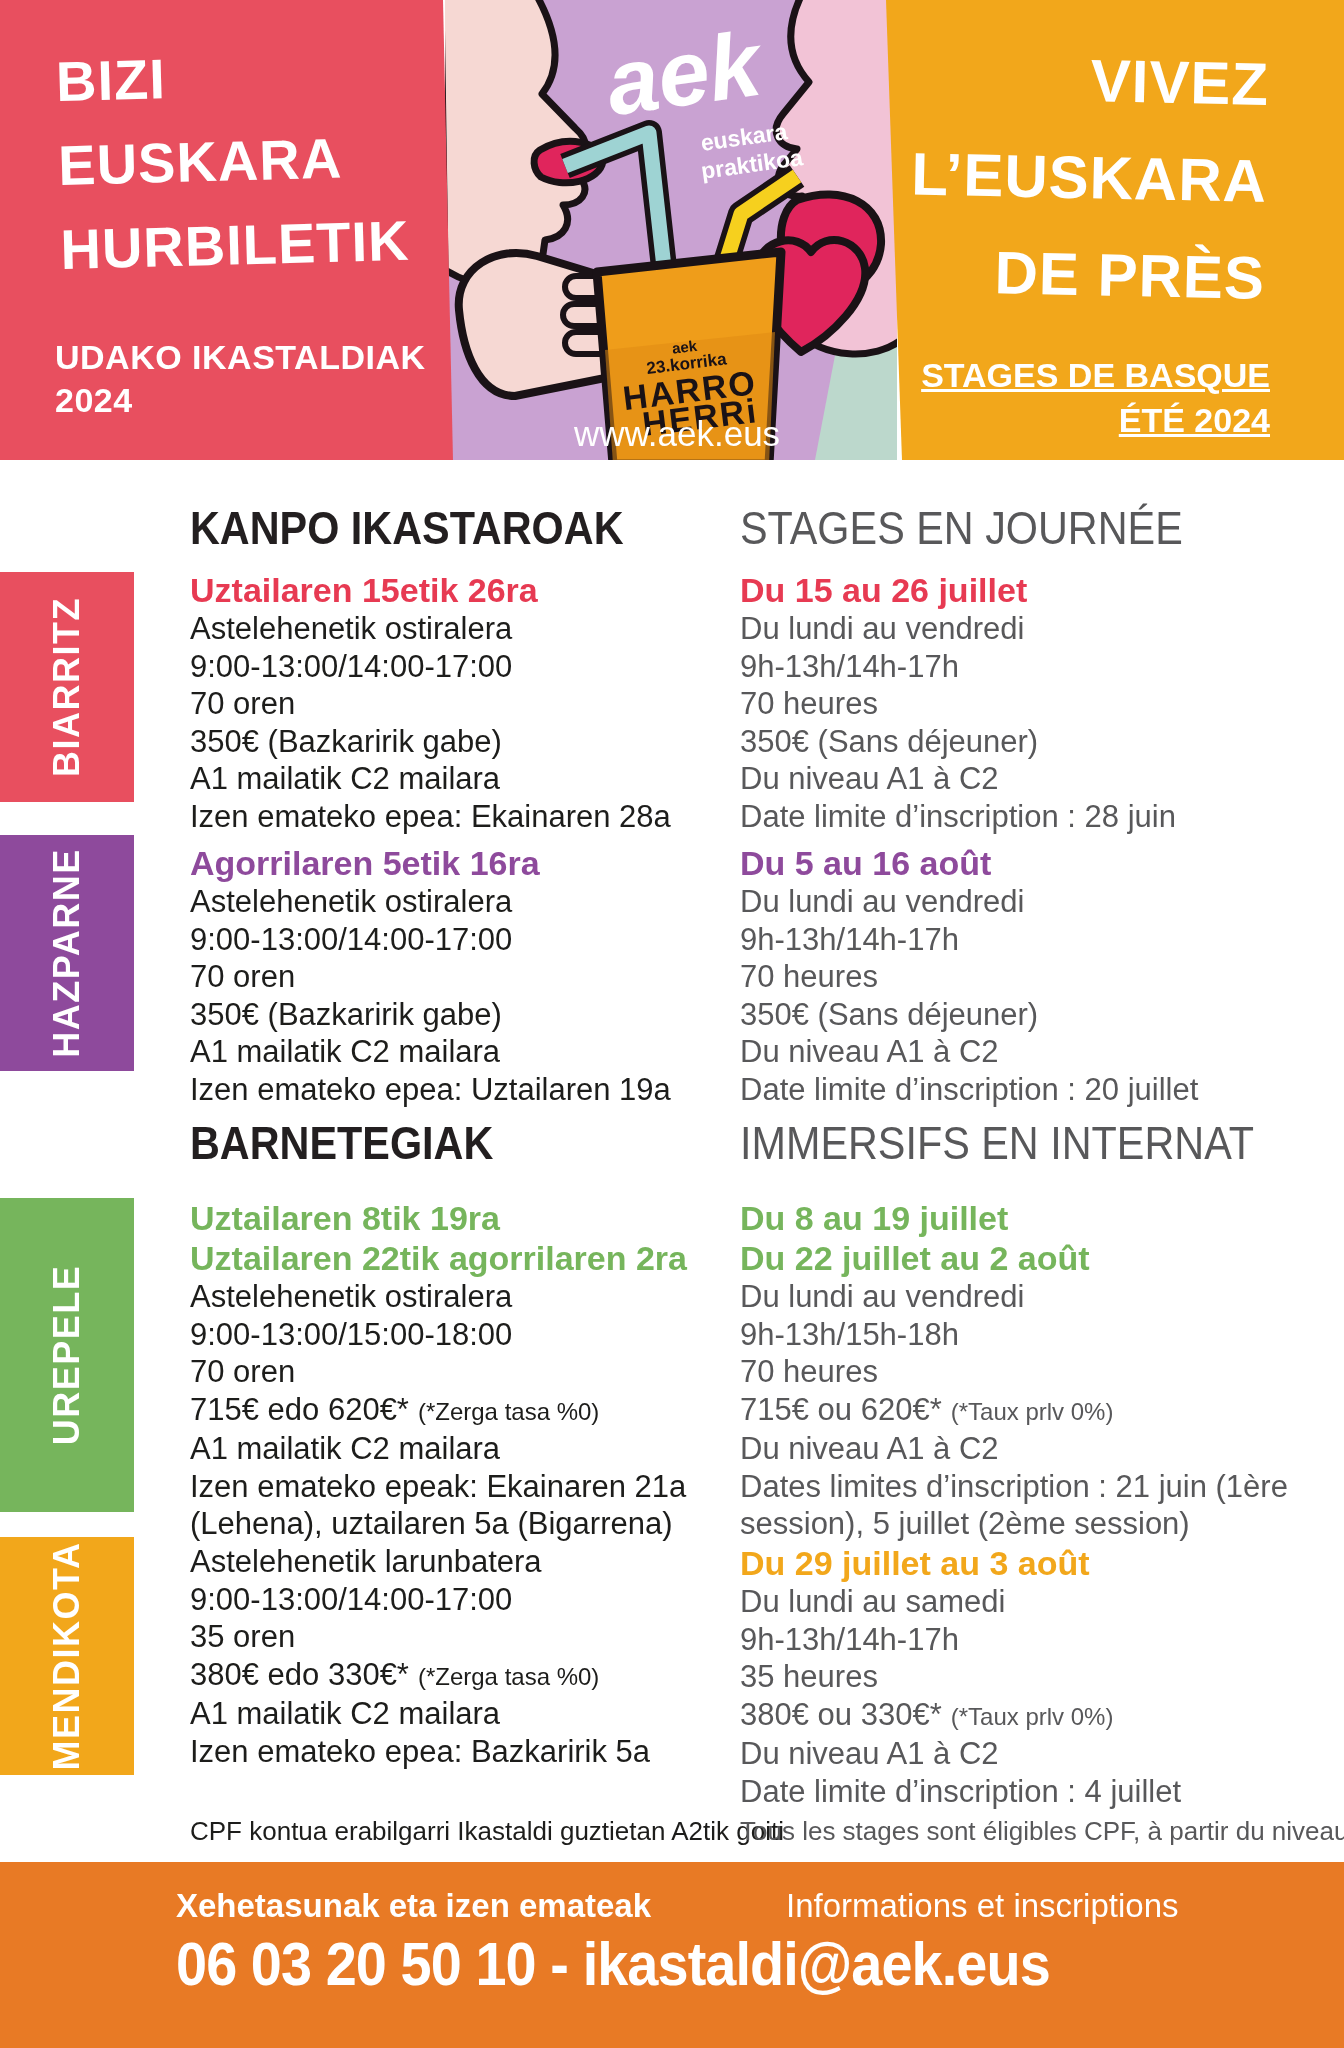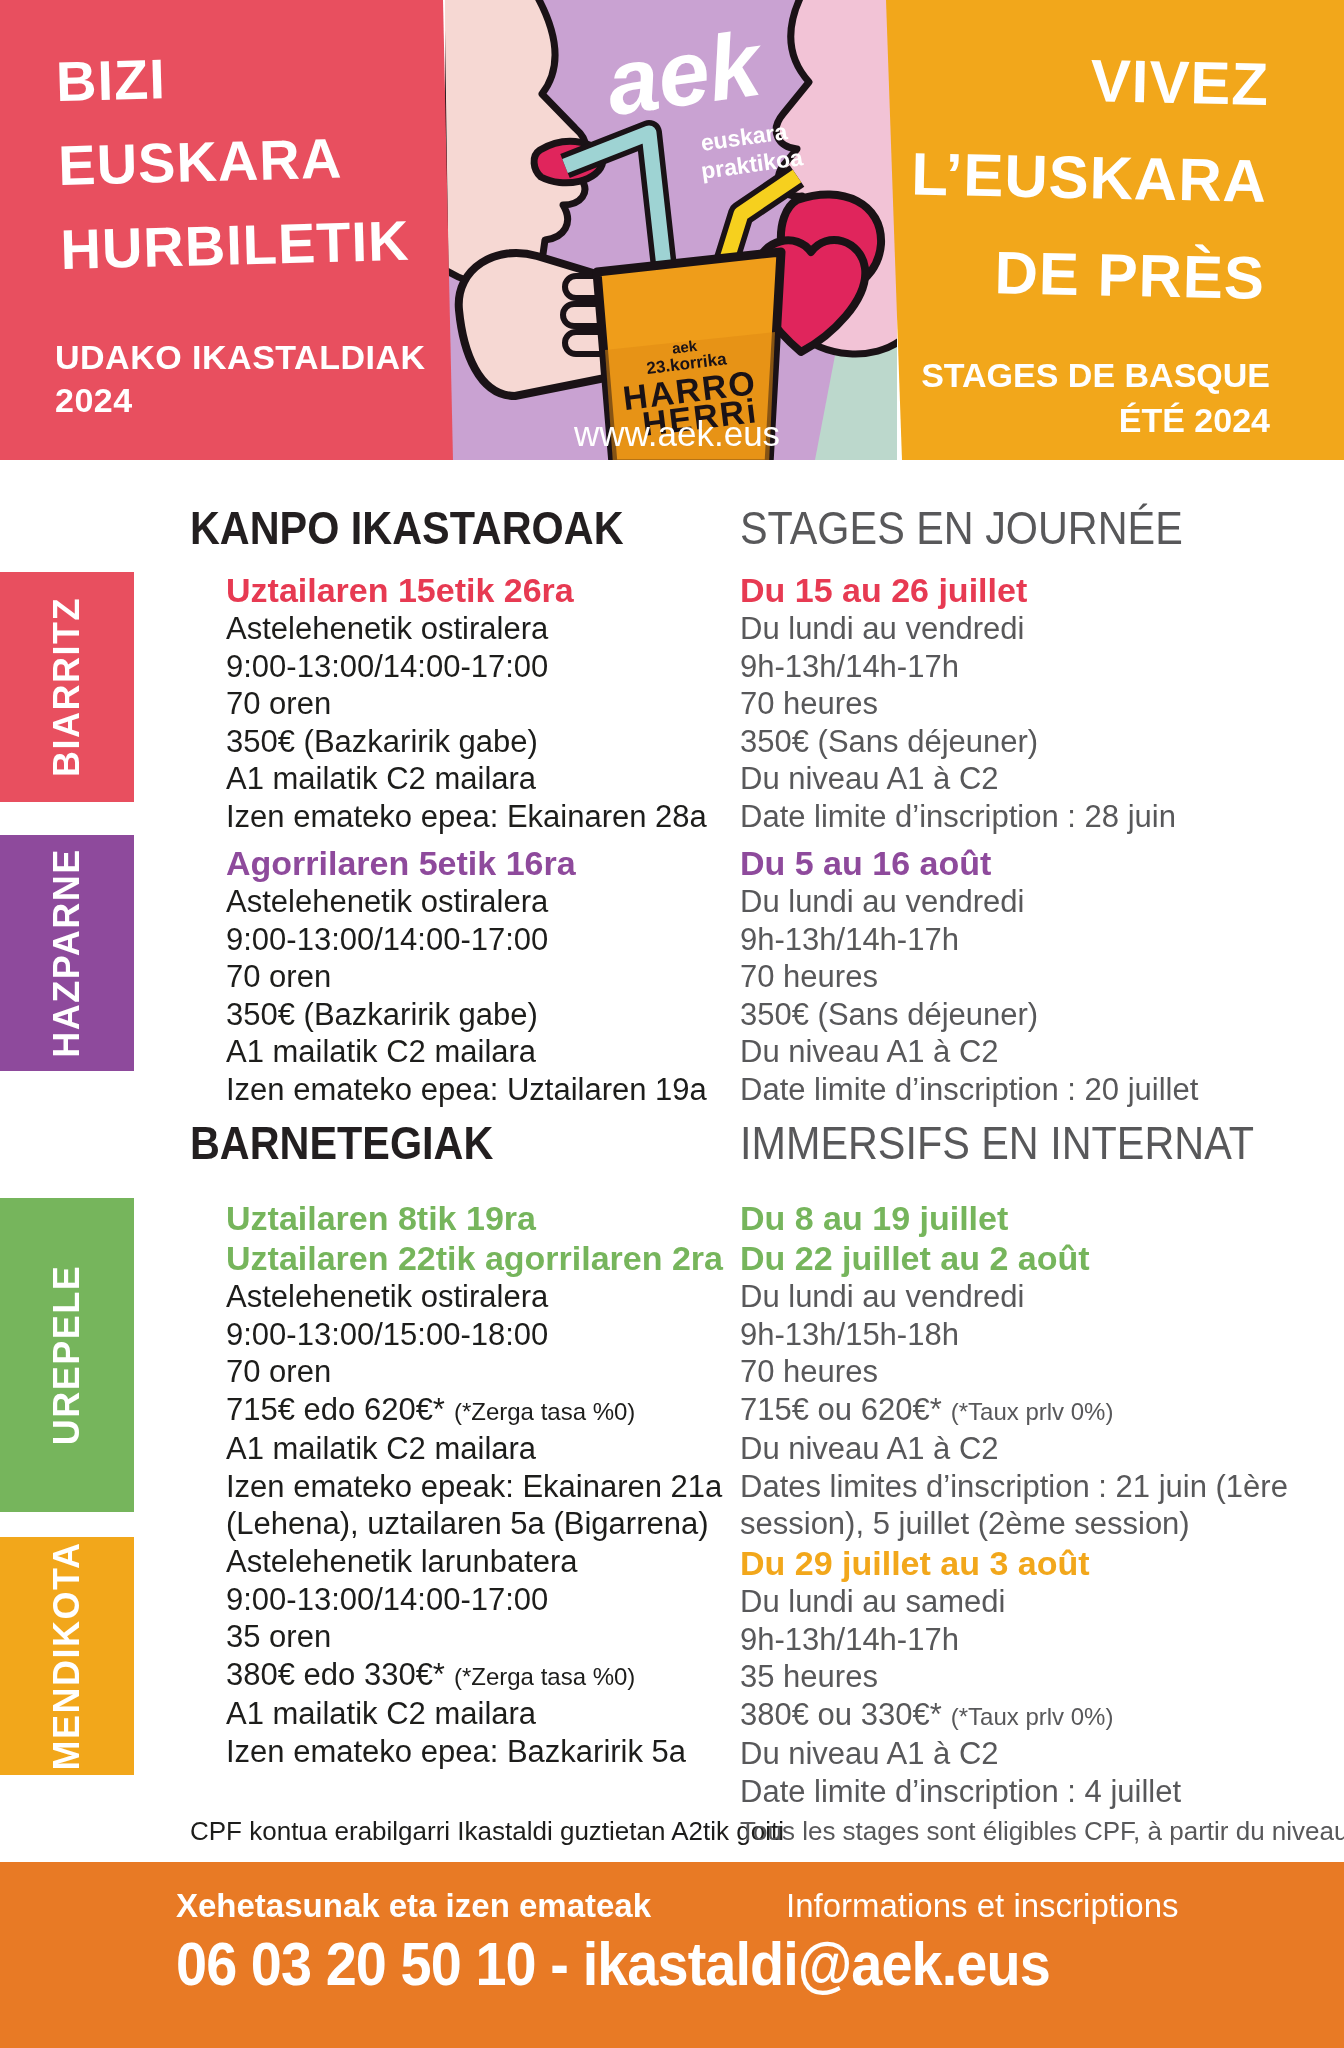--- a/index.html
+++ b/index.html
@@ -15,37 +15,37 @@
   .hl-sub{margin-top:44px;font-weight:bold;font-size:34px;line-height:43px;letter-spacing:.5px;}
 
   .hdr-center{position:absolute;top:0;left:445px;width:452px;height:460px;z-index:1;}
   .hdr-center svg{display:block;}
 
   .hdr-right{position:absolute;top:0;left:874px;width:470px;height:460px;
              clip-path:polygon(12px 0,100% 0,100% 100%,28px 100%);
              color:#fff;box-sizing:border-box;padding:36px 74px 0 0;text-align:right;z-index:3;}
   .hr-title{font-weight:bold;font-size:60px;line-height:97px;letter-spacing:1px;
             transform:rotate(1.2deg);transform-origin:right top;}
-  .hr-sub{margin-top:26px;font-weight:bold;font-size:34px;line-height:45px;}
+  .hr-sub{margin-top:26px;font-weight:bold;font-size:34px;line-height:45px;text-decoration:underline;}
 
   
   .heading{position:absolute;font-size:47px;line-height:56px;white-space:nowrap;
            transform:scaleX(.88);transform-origin:left center;}
   .heading.eu{left:190px;font-weight:bold;color:#231F20;}
   .heading.fr{left:740px;font-weight:500;color:#58585A;}
 
   
   .loc{position:absolute;left:0;width:134px;display:flex;align-items:center;justify-content:center;}
   .loc span{transform:rotate(-90deg);white-space:nowrap;color:#fff;font-weight:bold;
             font-size:36px;letter-spacing:1.5px;}
 
   
   .course{position:absolute;left:0;width:1344px;}
   .course .col{position:absolute;top:0;}
-  .course .col.eu{left:190px;width:525px;margin-left:36px;}
+  .course .col.eu{left:190px;width:525px;}
   .course .col.fr{left:740px;width:592px;}
   .date{font-size:34px;font-weight:bold;line-height:40px;}
   .line{font-size:31px;line-height:37.5px;}
   .col.eu .line{color:#1D1D1B;}
   .col.fr .line{color:#58585A;}
   .pnote{font-size:24px;margin-left:9px;}
 
   .cpf{position:absolute;font-size:26px;line-height:32px;white-space:nowrap;}
   .cpf.eu{left:190px;color:#1D1D1B;}
   .cpf.fr{left:740px;color:#58585A;}

